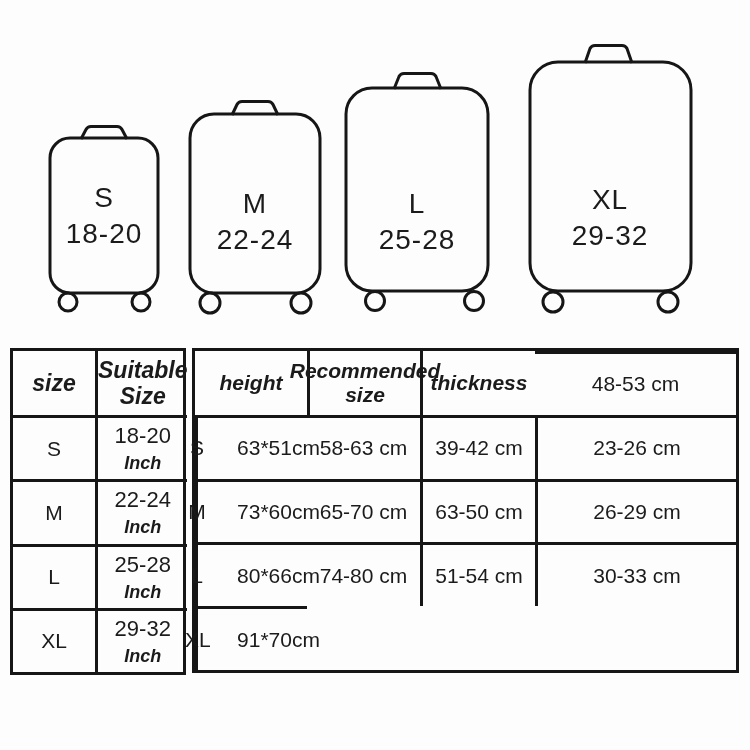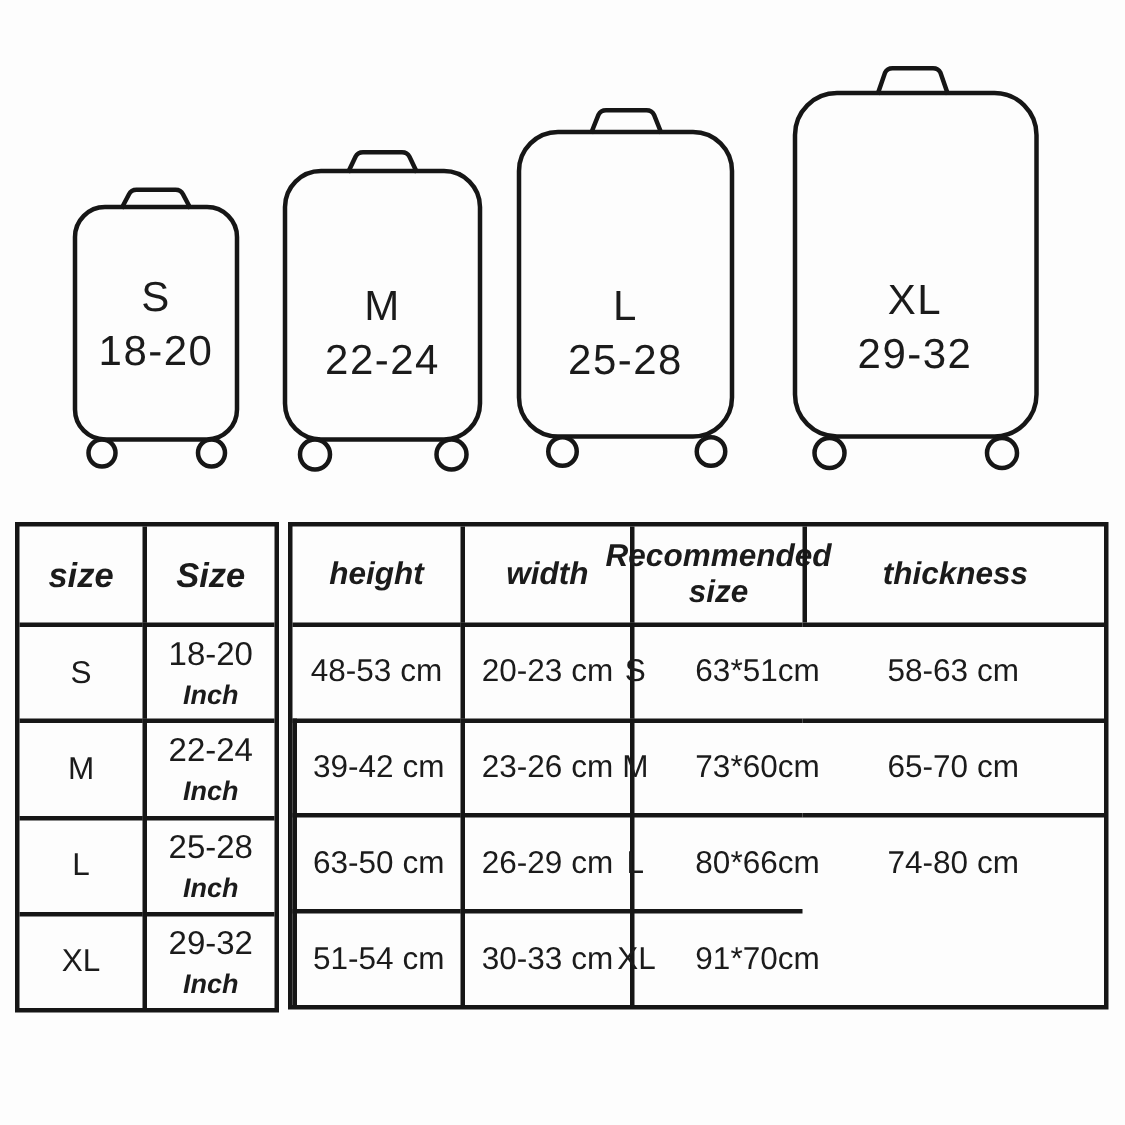--- a/index.html
+++ b/index.html
@@ -138,20 +138,21 @@
     <div class="case-range">25-28</div>
   </div>
   <div class="case-label" style="left:530px;top:183px;">
     <div class="case-letter">XL</div>
     <div class="case-range">29-32</div>
   </div>
 
   <div id="size-table" class="tbl">
     <div class="cell top th">size</div>
     <div class="cell top nl th">
+      <div>Suitable</div>
       <div>Size</div>
     </div>
 
     <div class="cell size-letter">S</div>
     <div class="cell nl">
       <div class="size-range">18-20</div>
       <div class="size-unit">Inch</div>
     </div>
 
     <div class="cell size-letter">M</div>
@@ -168,26 +169,24 @@
 
     <div class="cell size-letter">XL</div>
     <div class="cell nl">
       <div class="size-range">29-32</div>
       <div class="size-unit">Inch</div>
     </div>
   </div>
 
   <div id="dim-table" class="tbl">
     <div class="cell top th">height</div>
-    <div class="cell top nl th">width</div>
     <div class="cell top nl th">Recommended size</div>
     <div class="cell top nl th">thickness</div>
 
     <div class="cell dim-val">48-53 cm</div>
-    <div class="cell nl dim-val">20-23 cm</div>
     <div class="cell nl rec">
       <span class="rec-letter">S</span>
       <span class="rec-value">63*51cm</span>
     </div>
 
     <div class="cell dim-val">58-63 cm</div>
     <div class="cell nl dim-val">39-42 cm</div>
     <div class="cell nl dim-val">23-26 cm</div>
     <div class="cell nl rec">
       <span class="rec-letter">M</span>

